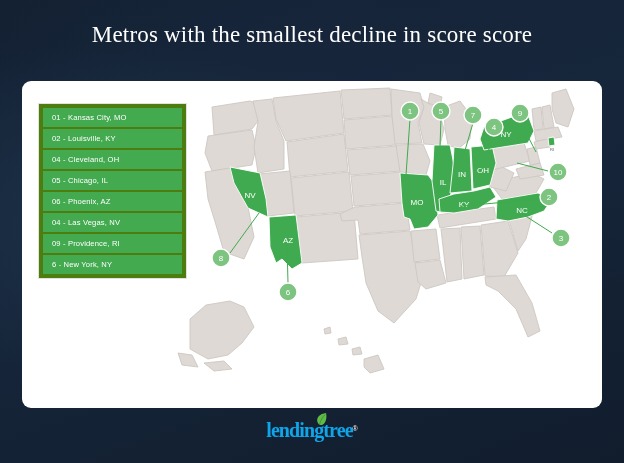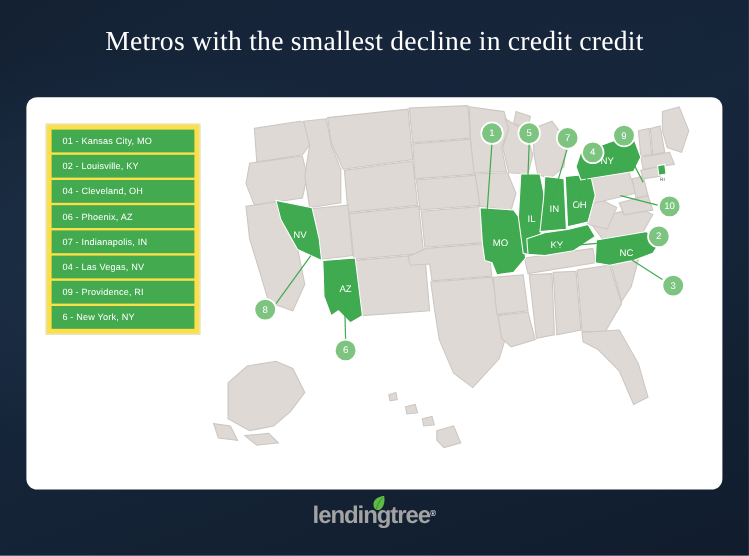--- a/index.html
+++ b/index.html
@@ -24,22 +24,22 @@
     letter-spacing:.2px;
   }
   #card{
     position:absolute; left:22px; top:81px;
     width:580px; height:327px;
     background:#ffffff; border-radius:9px;
   }
   
   #legend{
     position:absolute; left:16px; top:22px;
-    width:129px;
-    background:#fde047;
+    width:149px;
+    background:#4d7c0f;
     padding:4px;
     border:1px solid #e2e3dd;
   }
   .legend-item{
     background:#43aa50;
     color:#ffffff;
     font-size:7.6px;
     height:19px;
     line-height:19px;
     padding-left:9px;
@@ -63,47 +63,47 @@
   .marker-circle{ fill:#7cc47f; stroke:#ffffff; stroke-width:1.4; }
   .marker-text{ fill:#ffffff; font-size:8px; font-family:"Liberation Sans",sans-serif;
                 text-anchor:middle; dominant-baseline:central; }
   
   #footer-logo{
     position:absolute; left:0; right:0; bottom:14px;
     text-align:center; height:30px;
   }
   #logo-inner{ display:inline-block; position:relative; }
   #logo-text{
-    font-family:Liberation Sans, sans-serif;
-    font-size:20px; font-weight:700; color:#a3a3a3;
+    font-family:Liberation Serif, serif;
+    font-size:20px; font-weight:700; color:#0ea5e9;
     letter-spacing:-0.9px;
   }
   #logo-leaf{
     position:absolute; left:50px; top:-6px;
     width:11px; height:13px;
   }
   #logo-reg{
     font-size:7px; color:#ffffff; vertical-align:super;
   }
 </style>
 </head>
 <body>
 
 <div id="bg-gradient"></div>
 
-<h1 id="page-title">Metros with the smallest decline in credit credit</h1>
+<h1 id="page-title">Metros with the smallest decline in score score</h1>
 
 <div id="card">
 
   <div id="legend">
     <div class="legend-item">01 - Kansas City, MO</div>
     <div class="legend-item">02 - Louisville, KY</div>
     <div class="legend-item">04 - Cleveland, OH</div>
+    <div class="legend-item">05 - Chicago, IL</div>
     <div class="legend-item">06 - Phoenix, AZ</div>
-    <div class="legend-item">07 - Indianapolis, IN</div>
     <div class="legend-item">04 - Las Vegas, NV</div>
     <div class="legend-item">09 - Providence, RI</div>
     <div class="legend-item">6 - New York, NY</div>
   </div>
 
   <div id="map-wrap">
     <svg id="map-svg" viewBox="0 0 430 316" xmlns="http://www.w3.org/2000/svg">
 
       <g>
 

